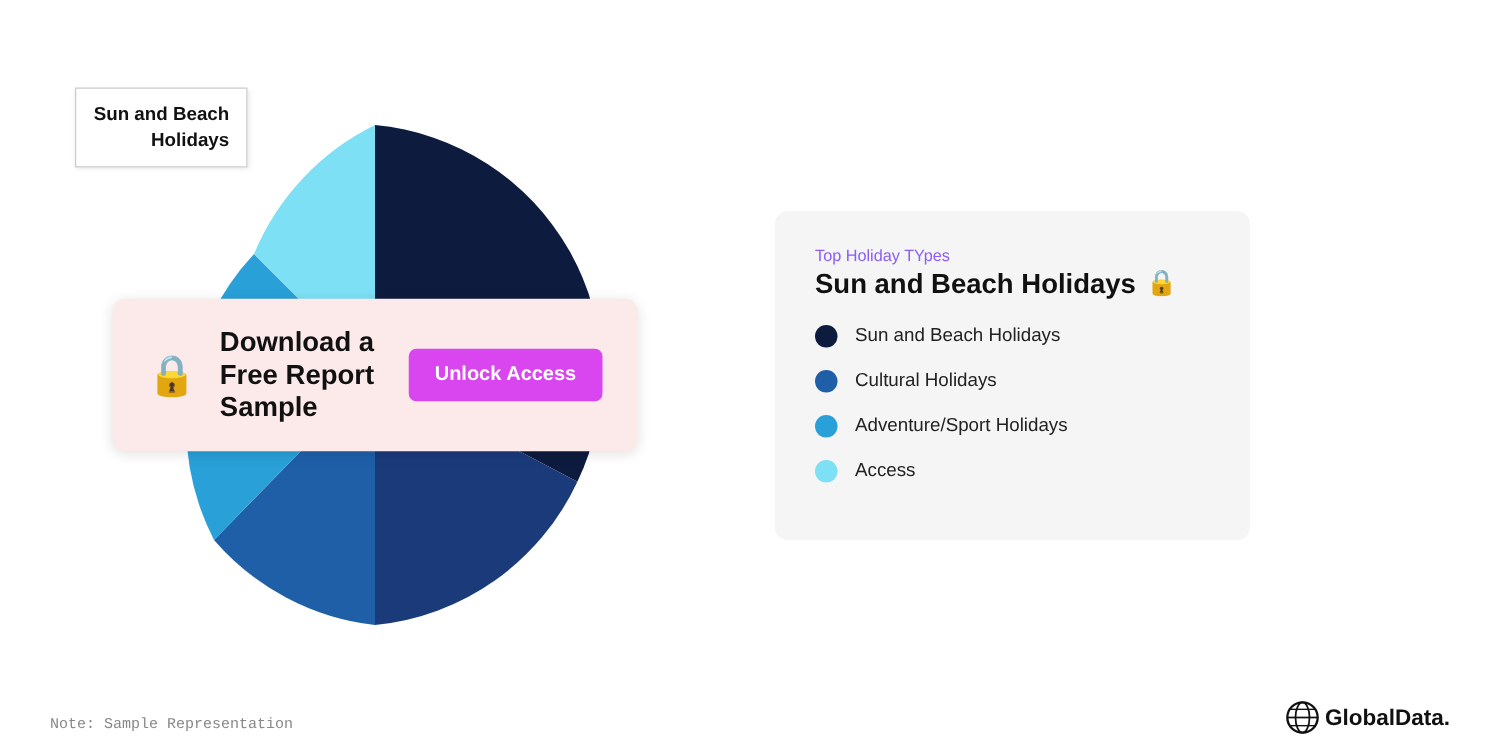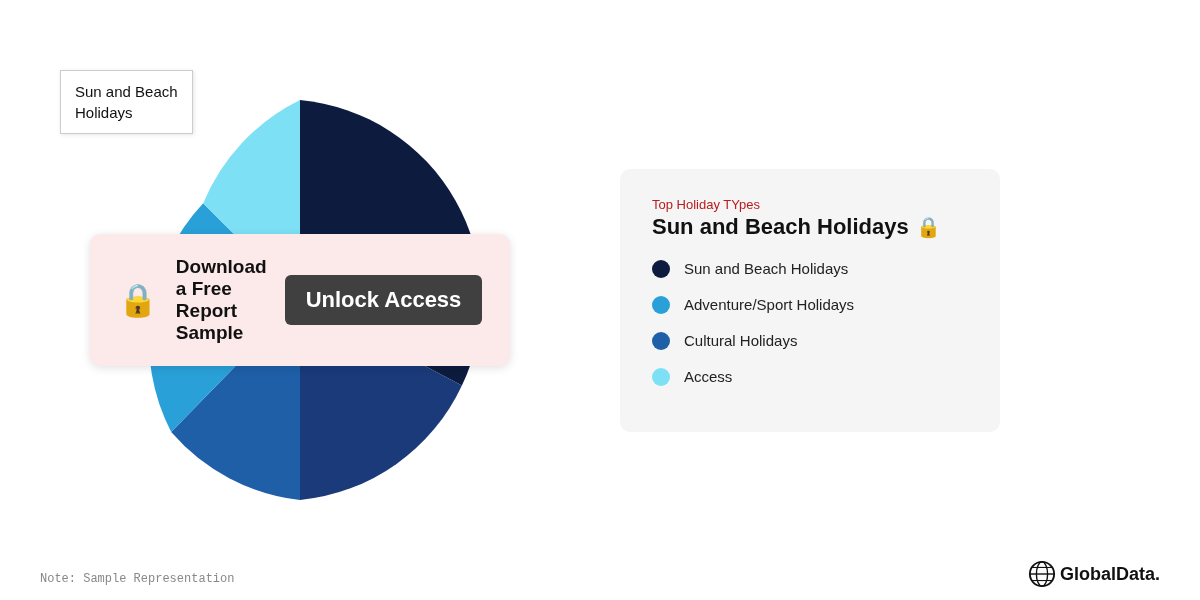--- a/index.html
+++ b/index.html
@@ -39,26 +39,27 @@
       height: 420px;
     }
     
     .callout {
       position: absolute;
       top: 30px;
       left: 20px;
       background: #fff;
       border: 1.5px solid #ccc;
       padding: 10px 14px;
-      font-weight: normal;
+      font-weight: bold;
       font-size: 15px;
       line-height: 1.4;
       color: #111;
       max-width: 160px;
       box-shadow: 1px 1px 4px rgba(0,0,0,0.1);
+      text-align: right;
     }
     
     .unlock-overlay {
       position: absolute;
       top: 50%;
       left: 50%;
       transform: translate(-50%, -50%);
       background: #fce9e9;
       border-radius: 10px;
       padding: 22px 28px;
@@ -68,47 +69,47 @@
       width: 420px;
       box-shadow: 0 2px 10px rgba(0,0,0,0.12);
       z-index: 10;
     }
     .unlock-overlay .lock-icon {
       font-size: 32px;
       color: #e05c2a;
     }
     .unlock-overlay .unlock-text {
       font-weight: bold;
-      font-size: 19px;
+      font-size: 22px;
       color: #111;
       flex: 1;
     }
     .unlock-btn {
-      background: #404040;
+      background: #d946ef;
       color: #fff;
       border: none;
       border-radius: 6px;
       padding: 12px 21px;
-      font-size: 22px;
+      font-size: 16px;
       font-weight: bold;
       cursor: pointer;
       white-space: nowrap;
     }
     
     .legend-card {
       background: #f5f5f5;
       border-radius: 10px;
       padding: 28px 32px;
       width: 380px;
       margin-left: 60px;
       flex-shrink: 0;
     }
     .legend-card .sub-title {
       font-size: 13px;
-      color: #b91c1c;
+      color: #8b5cf6;
       margin-bottom: 2px;
     }
     .legend-card .main-title {
       font-size: 22px;
       font-weight: bold;
       color: #111;
       margin-bottom: 20px;
       display: flex;
       align-items: center;
       gap: 8px;
@@ -199,26 +200,26 @@
     <div class="main-title">
       <span>Sun and Beach Holidays</span>
       <span class="lock-sm">🔒</span>
     </div>
     <ul class="legend-items">
     <li>
           <span class="legend-dot" style="background: rgb(13, 27, 62);"></span>
           <span>Sun and Beach Holidays</span>
         </li>
         <li>
+          <span class="legend-dot" style="background: rgb(30, 95, 168);"></span>
+          <span>Cultural Holidays</span>
+        </li>
+        <li>
           <span class="legend-dot" style="background: rgb(41, 160, 216);"></span>
           <span>Adventure/Sport Holidays</span>
-        </li>
-        <li>
-          <span class="legend-dot" style="background: rgb(30, 95, 168);"></span>
-          <span>Cultural Holidays</span>
         </li>
         <li>
           <span class="legend-dot" style="background: rgb(125, 224, 245);"></span>
           <span>Access</span>
         </li>
       </ul>
   </div>
 
 </div>
 

